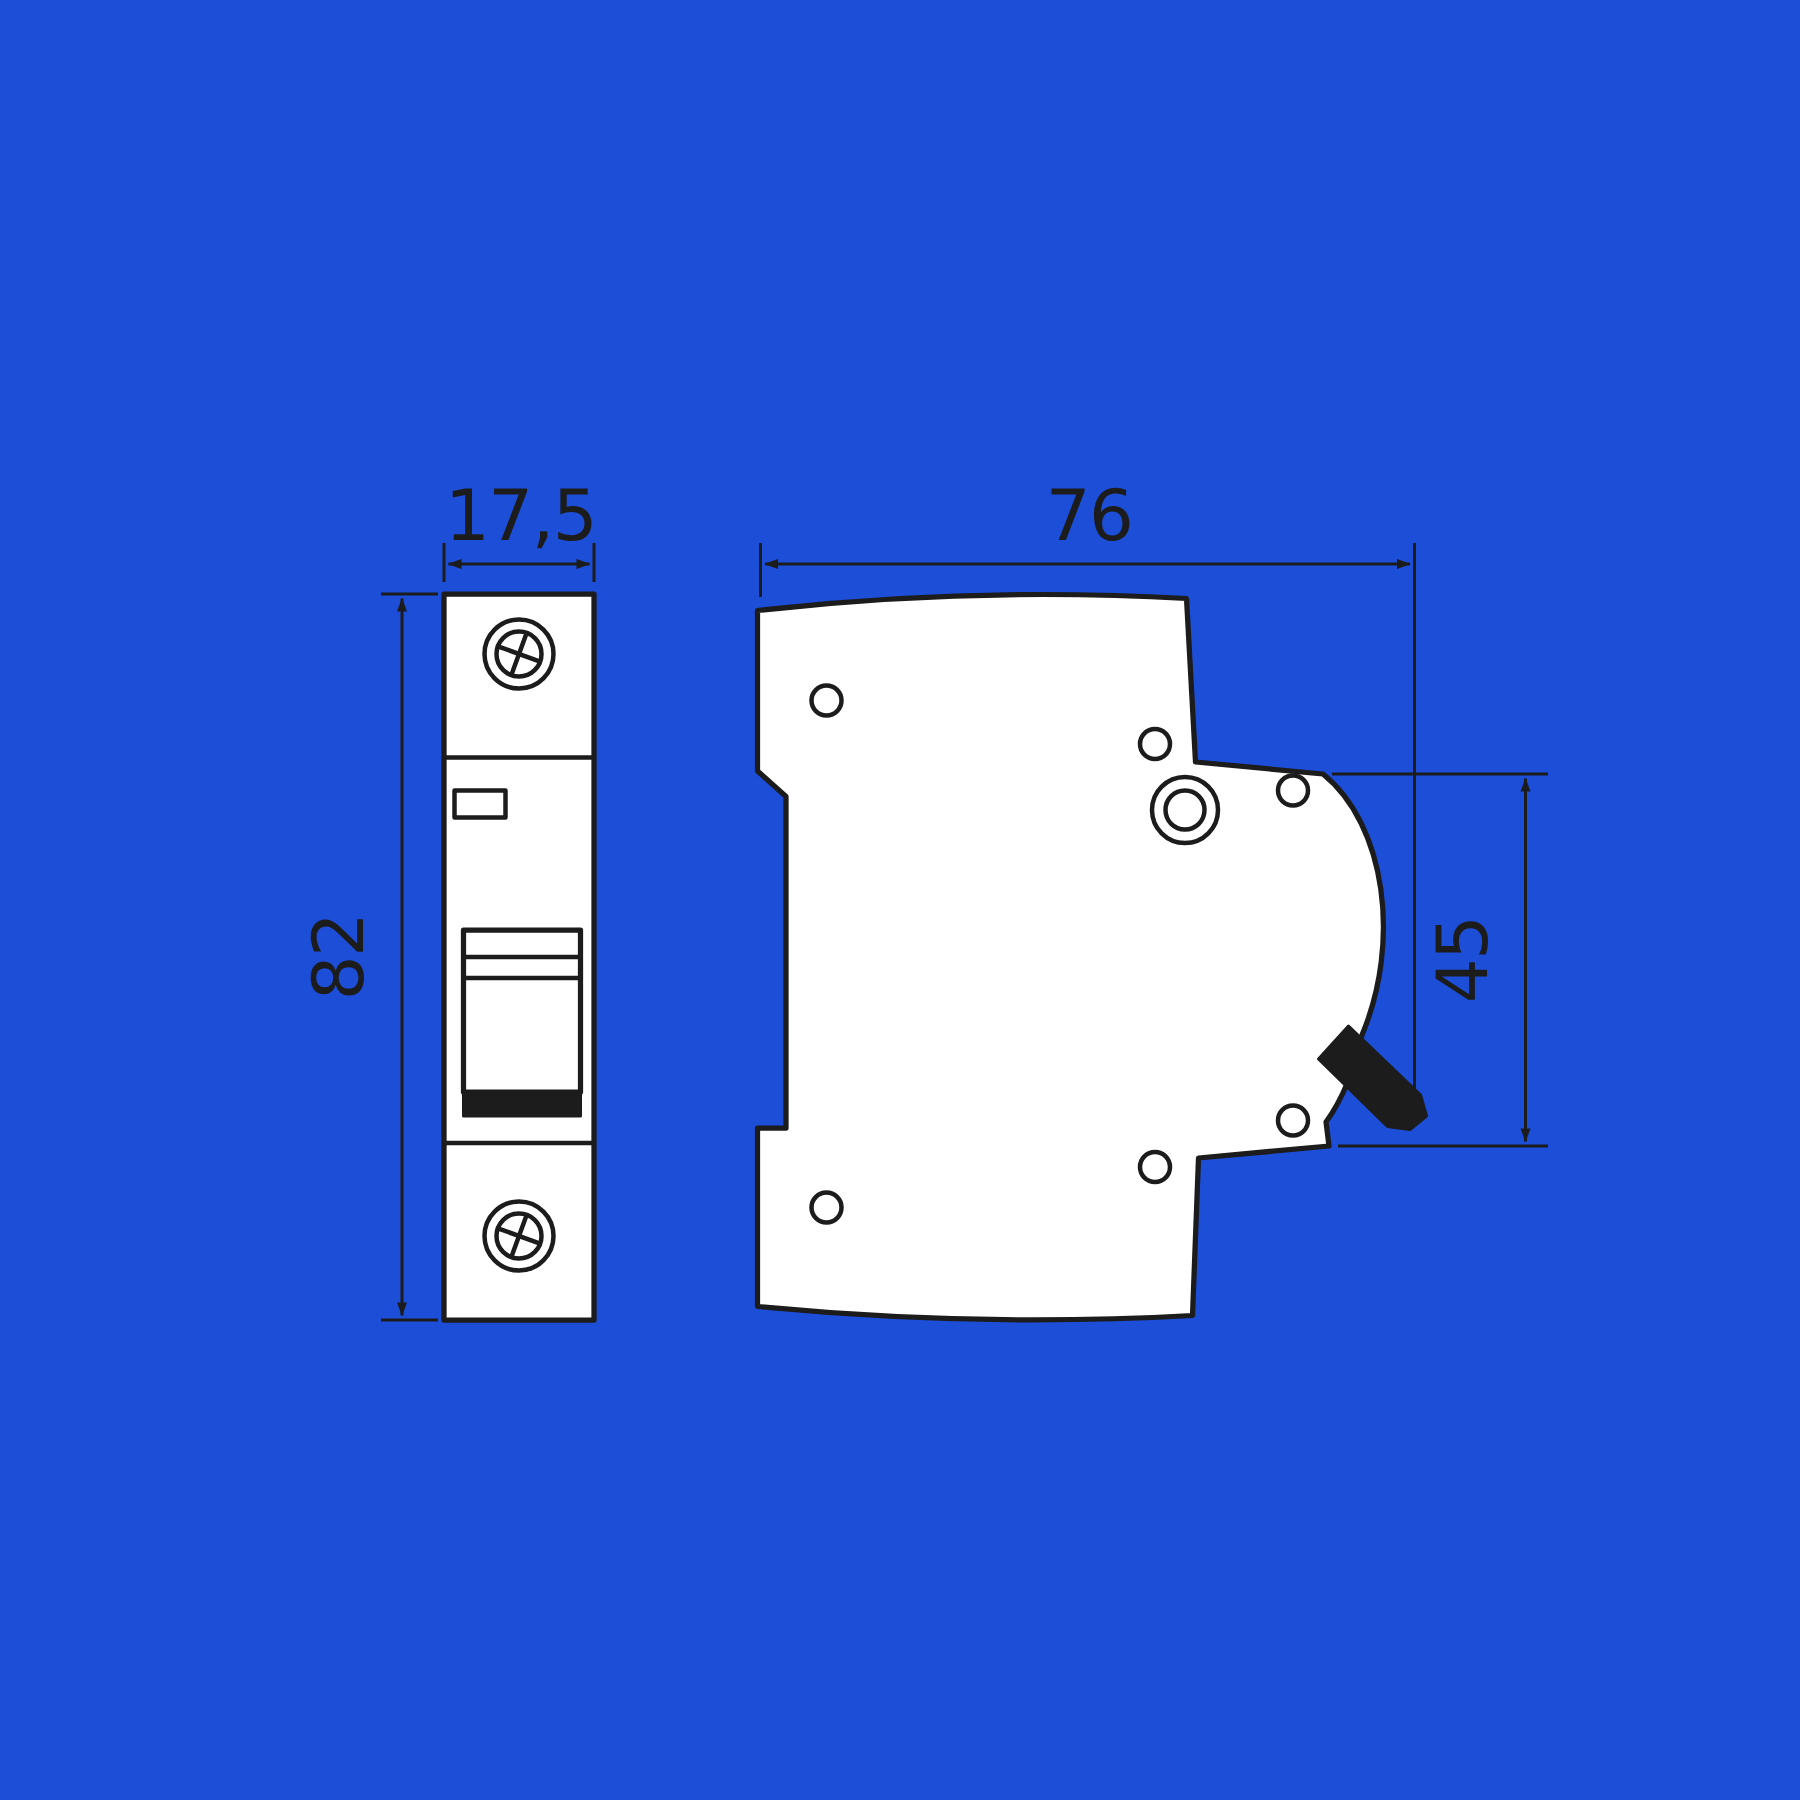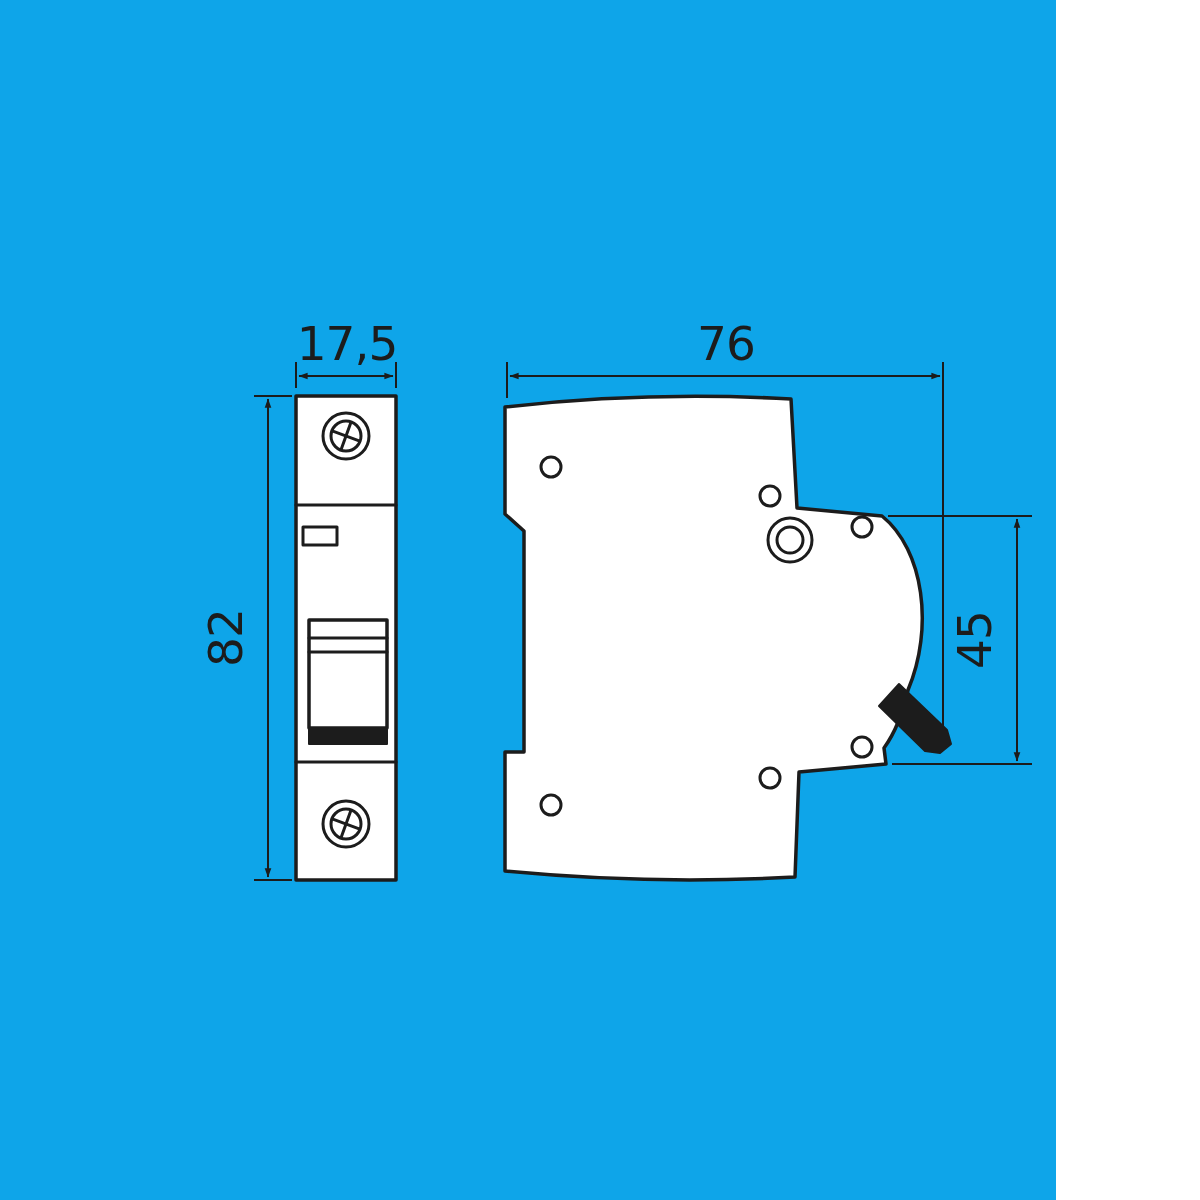--- a/index.html
+++ b/index.html
@@ -6,23 +6,23 @@
     margin: 0;
     padding: 0;
     background: #ffffff;
     width: 1200px;
     height: 1200px;
     overflow: hidden;
     font-family: "DejaVu Sans", "Liberation Sans", sans-serif;
   }
   .canvas {
     position: relative;
-    width: 1056px;
+    width: 1200px;
     height: 1200px;
-    background: #0ea5e9;
+    background: #1d4ed8;
     text-align: center;
   }
   svg { display: block; }
   .outline {
     fill: #ffffff;
     stroke: #1c1c1c;
     stroke-width: 3.5;
     stroke-linejoin: round;
     stroke-linecap: round;
   }

